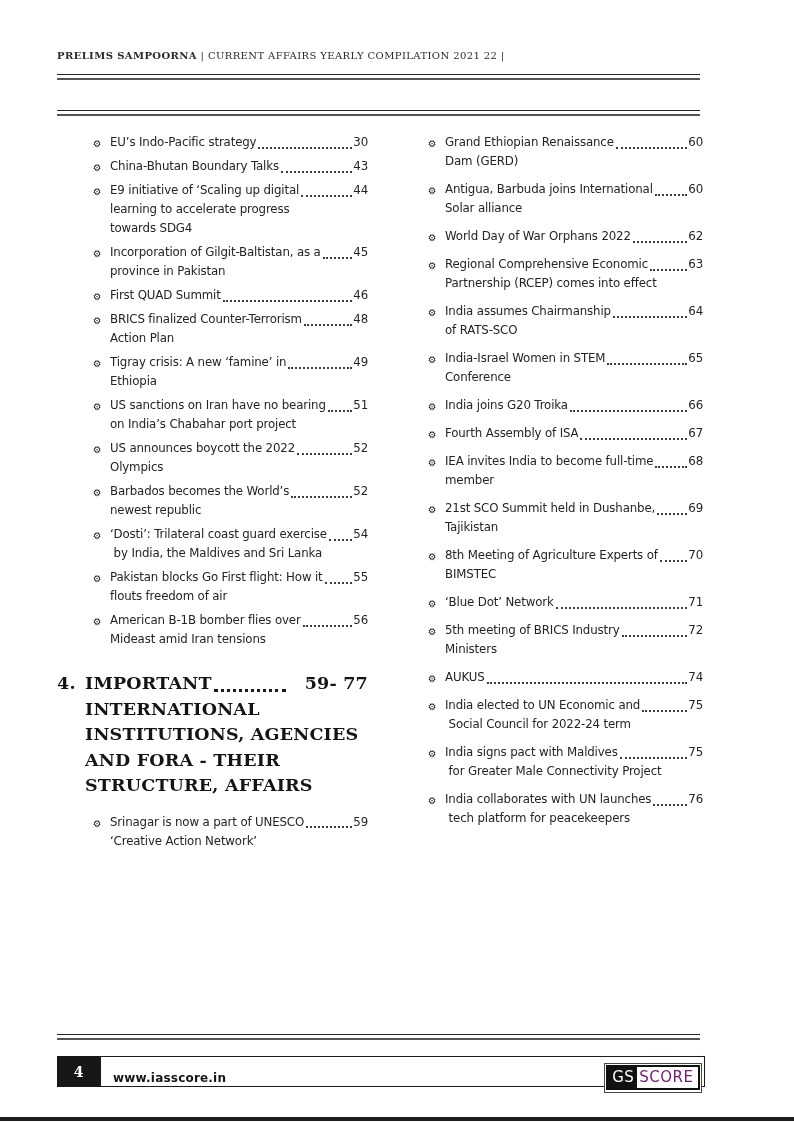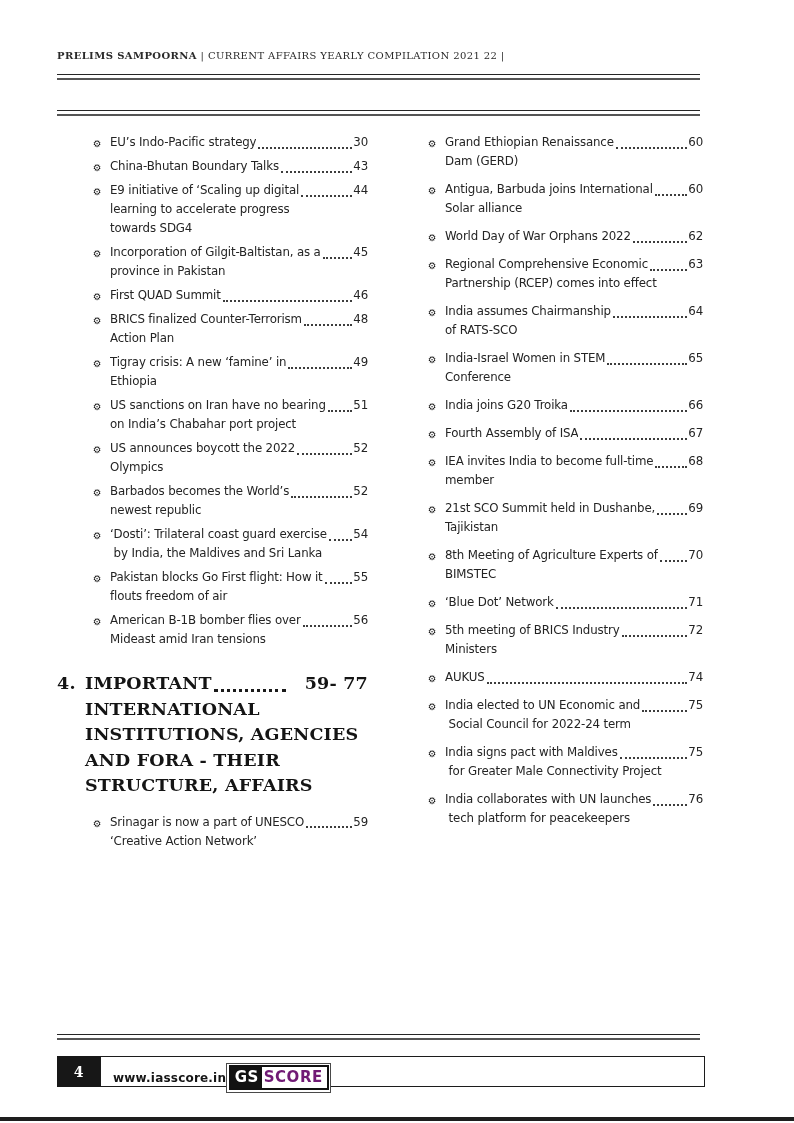--- a/index.html
+++ b/index.html
@@ -57,27 +57,27 @@
     position:absolute; left:57px; top:1056px; width:648px; height:31px;
     display:flex; align-items:stretch;
   }
   .f-page {
     width:43px; background:#171717; color:#ffffff; flex-shrink:0;
     display:flex; align-items:center; justify-content:center;
     font-family:"DejaVu Serif", serif; font-weight:bold; font-size:14px;
   }
   .f-box {
     flex:1; border:1.8px solid #1c1c1c; display:flex; align-items:center;
-    padding:12px 2px 0 12px; background:#ffffff;
+    justify-content:space-between; padding:12px 2px 0 12px; background:#ffffff;
   }
   .f-url { font-weight:bold; font-size:12px; letter-spacing:0.2px; color:#161616; }
   .logo-outer { border:1px solid #4a4a4a; padding:1.5px; background:#ffffff; }
   .logo-inner {
     border:2px solid #111111; display:flex; align-items:stretch;
-    font-weight:bold; font-size:15px; line-height:1; letter-spacing:0.5px;
+    font-weight:normal; font-size:15px; line-height:1; letter-spacing:0.5px;
   }
   .logo-gs { background:#121212; color:#ffffff; padding:3px 3px 3px 4px; }
   .logo-score { background:#ffffff; color:#701a75; padding:3px 4px 3px 2px; }
   
   .scan-bar { position:absolute; left:0; top:1117px; width:794px; height:4px; background:#1e1e1e; }
 </style>
 </head>
 <body>
 
 <div class="page">

